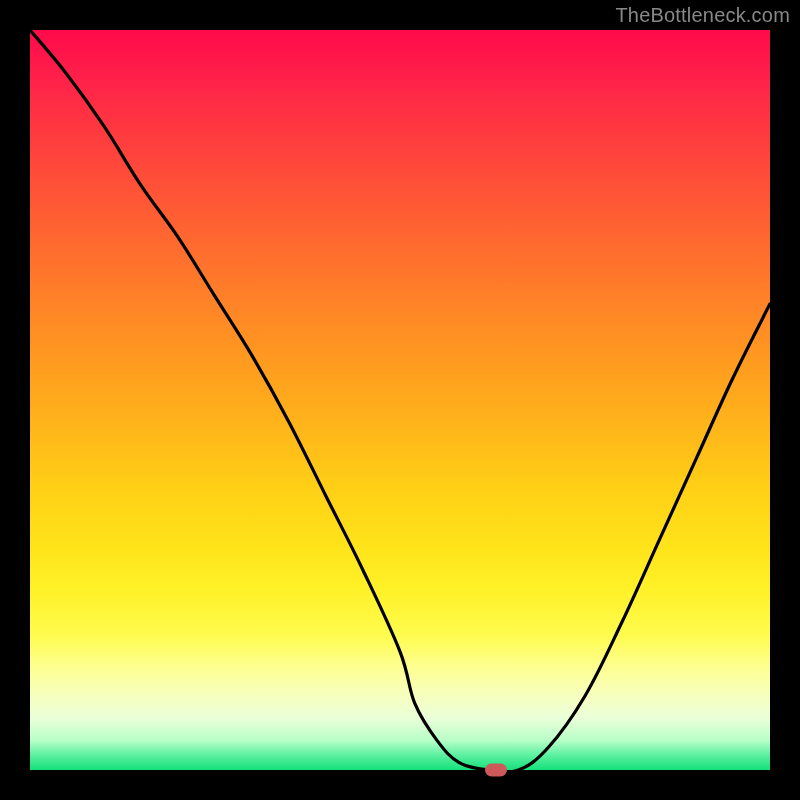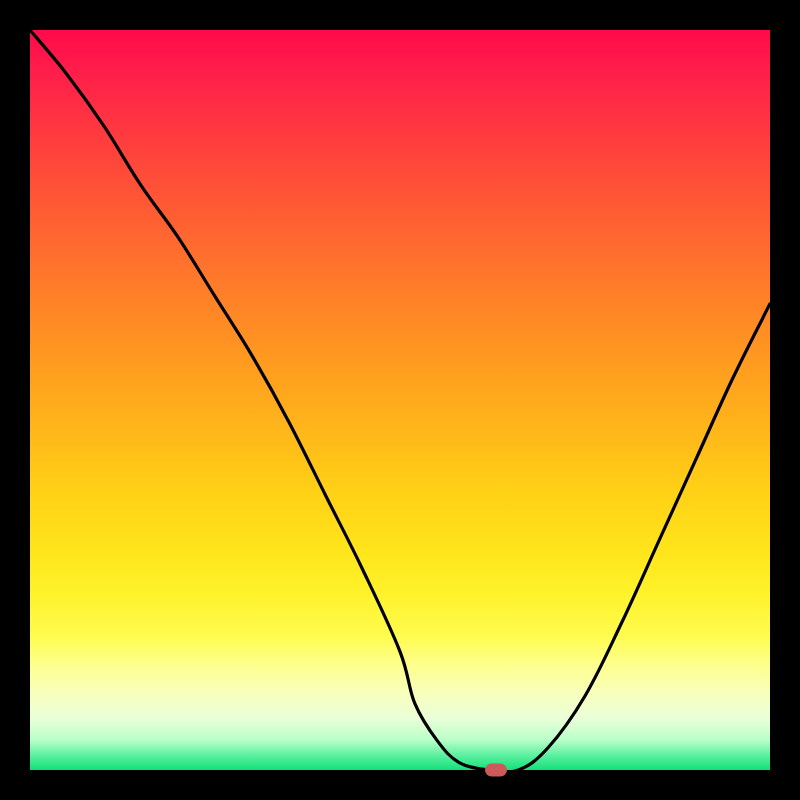--- a/index.html
+++ b/index.html
@@ -74,20 +74,21 @@
     height: 13px;
     background: #cc5a5a;
     border-radius: 7px;
     transform: translate(-50%, -50%);
   }
 </style>
 </head>
 <body>
 
 <div class="frame">
+  <div class="watermark">TheBottleneck.com</div>
 
   <div class="plot">
     <div class="gradient"></div>
     <svg class="curve-svg" viewBox="0 0 740 740" preserveAspectRatio="none">
       <path id="curve-path" fill="none" stroke="#000" stroke-width="3.2" stroke-linejoin="round" stroke-linecap="round" d="M 0.00 0.00 C 6.66 7.99, 23.68 27.08, 37.00 44.40 C 50.32 61.72, 60.68 76.22, 74.00 96.20 C 87.32 116.18, 97.68 135.42, 111.00 155.40 C 124.32 175.38, 134.68 187.22, 148.00 207.20 C 161.32 227.18, 171.68 245.09, 185.00 266.40 C 198.32 287.71, 208.68 302.96, 222.00 325.60 C 235.32 348.24, 245.68 366.89, 259.00 392.20 C 272.32 417.51, 282.68 439.56, 296.00 466.20 C 309.32 492.84, 319.68 512.23, 333.00 540.20 C 346.32 568.17, 360.68 597.62, 370.00 621.60 C 379.32 645.58, 378.14 657.42, 384.80 673.40 C 391.46 689.38, 399.01 699.74, 407.00 710.40 C 414.99 721.06, 419.88 727.27, 429.20 732.60 C 438.52 737.93, 448.14 738.67, 458.80 740.00 C 469.46 741.33, 477.74 744.00, 488.40 740.00 C 499.06 736.00, 506.01 731.12, 518.00 717.80 C 529.99 704.48, 541.68 688.64, 555.00 666.00 C 568.32 643.36, 578.68 619.97, 592.00 592.00 C 605.32 564.03, 615.68 539.90, 629.00 510.60 C 642.32 481.30, 652.68 458.50, 666.00 429.20 C 679.32 399.90, 689.68 375.77, 703.00 347.80 C 716.32 319.83, 733.34 287.12, 740.00 273.80"></path>
     </svg>
     <div class="marker" id="marker" style="left: 466.2px; top: 740px;"></div>
   </div>
 </div>
 

